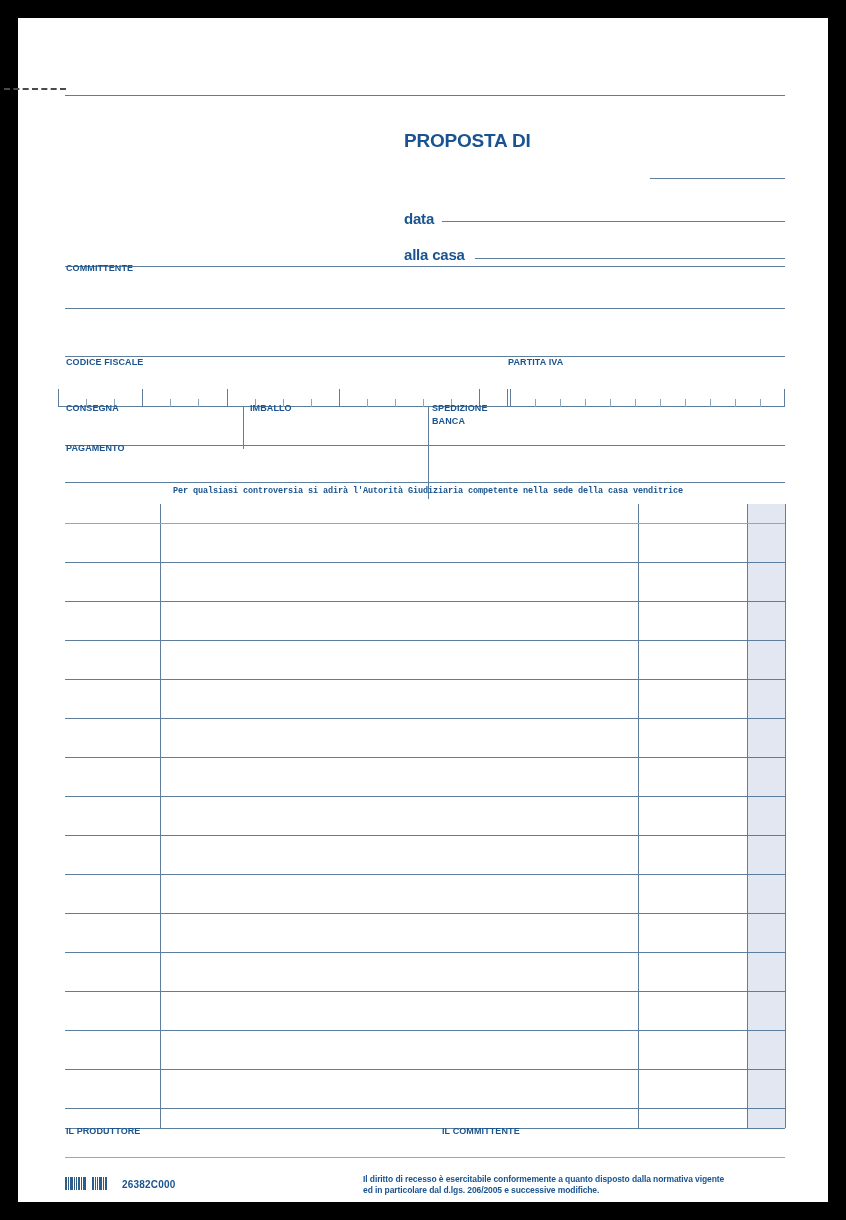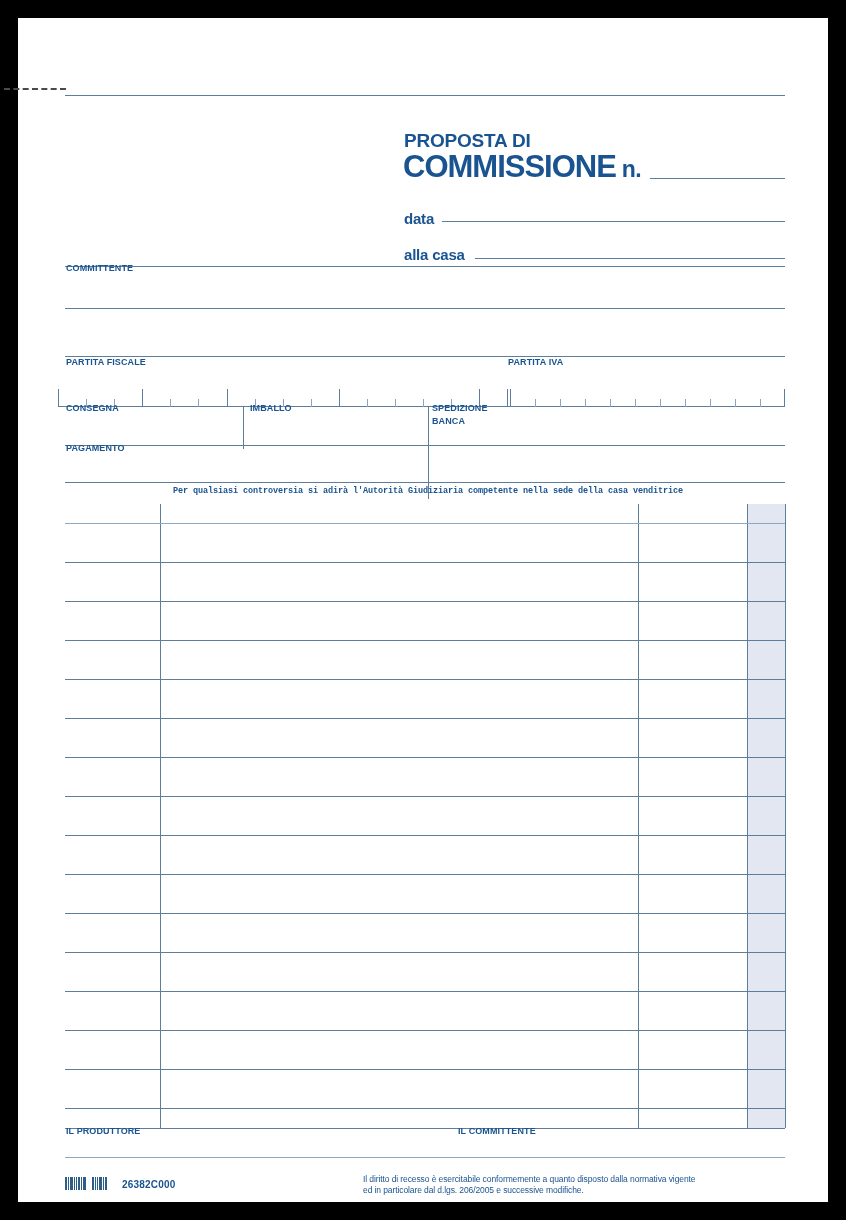--- a/index.html
+++ b/index.html
@@ -130,21 +130,21 @@
     width: 1px;
     background: #8aa4bd;
   }
   .comb .tick.tall { height: 100%; background: #5c7d9c; }
   .comb .tick.short { height: 45%; }
 
   
   .legal {
     position: absolute;
     color: #1a5490;
-    font-weight: normal;
+    font-weight: bold;
     font-size: 8.5px;
     line-height: 11px;
     letter-spacing: -0.1px;
     white-space: nowrap;
   }
   .prodcode {
     position: absolute;
     color: #1a5490;
     font-weight: bold;
     font-size: 10px;
@@ -168,37 +168,34 @@
 <body>
 
 <div id="frame">
   <div id="page">
 
     <div class="perf" style="left:-14px; top:70px; width:62px;"></div>
     <div class="rule" style="left:47px; top:77px; width:720px;"></div>
 
     <div class="kicker" style="left:386px; top:112px;">PROPOSTA DI</div>
 
-    <div class="bigtitle" style="left:385px; top:131px;">
-      <span>COMMISSIONE</span><span class="suffix"> n.</span>
-    </div>
     <div class="rule" style="left:632px; top:160px; width:135px;"></div>
 
     <div class="fieldword" style="left:386px; top:192px;">data</div>
     <div class="rule" style="left:424px; top:203px; width:343px;"></div>
 
     <div class="fieldword" style="left:386px; top:228px;">alla casa</div>
     <div class="rule" style="left:457px; top:240px; width:310px;"></div>
 
     <div class="rule" style="left:47px; top:248px; width:720px;"></div>
     <div class="lbl" style="left:48px; top:245px;">COMMITTENTE</div>
     <div class="rule" style="left:47px; top:290px; width:720px;"></div>
     <div class="rule" style="left:47px; top:338px; width:720px;"></div>
 
-    <div class="lbl" style="left:48px; top:339px;">PARTITA FISCALE</div>
+    <div class="lbl" style="left:48px; top:339px;">CODICE FISCALE</div>
     <div class="lbl" style="left:490px; top:339px;">PARTITA IVA</div>
 
     <div class="comb" style="left:40px; top:371px; width:450px; height:18px;">
       <div class="base"></div>
       <div class="tick tall" style="left:0px;"></div>
       <div class="tick short" style="left:28px;"></div>
       <div class="tick short" style="left:56px;"></div>
       <div class="tick tall" style="left:84px;"></div>
       <div class="tick short" style="left:112px;"></div>
       <div class="tick short" style="left:140px;"></div>
@@ -266,21 +263,21 @@
     <div class="rule" style="left:47px; top:856px;  width:720px;"></div>
     <div class="rule" style="left:47px; top:895px;  width:720px;"></div>
     <div class="rule" style="left:47px; top:934px;  width:720px;"></div>
     <div class="rule" style="left:47px; top:973px;  width:720px;"></div>
     <div class="rule" style="left:47px; top:1012px; width:720px;"></div>
     <div class="rule" style="left:47px; top:1051px; width:720px;"></div>
     <div class="rule" style="left:47px; top:1090px; width:720px;"></div>
     <div class="rule" style="left:47px; top:1110px; width:720px;"></div>
 
     <div class="lbl" style="left:48px; top:1108px;">IL PRODUTTORE</div>
-    <div class="lbl" style="left:424px; top:1108px;padding-left:16px;">IL COMMITTENTE</div>
+    <div class="lbl" style="left:408px; top:1108px;padding-left:16px;">IL COMMITTENTE</div>
 
     <div class="rule soft" style="left:47px; top:1139px; width:720px;"></div>
 
     <div id="mini-barcode" style="left:47px; top:1159px;">
       <i style="width:2px;"></i>
         <i style="width:1px;"></i>
         <i style="width:3px;"></i>
       <i style="width:1px;"></i>
         <i style="width:1px;"></i>
         <i style="width:2px;"></i>

